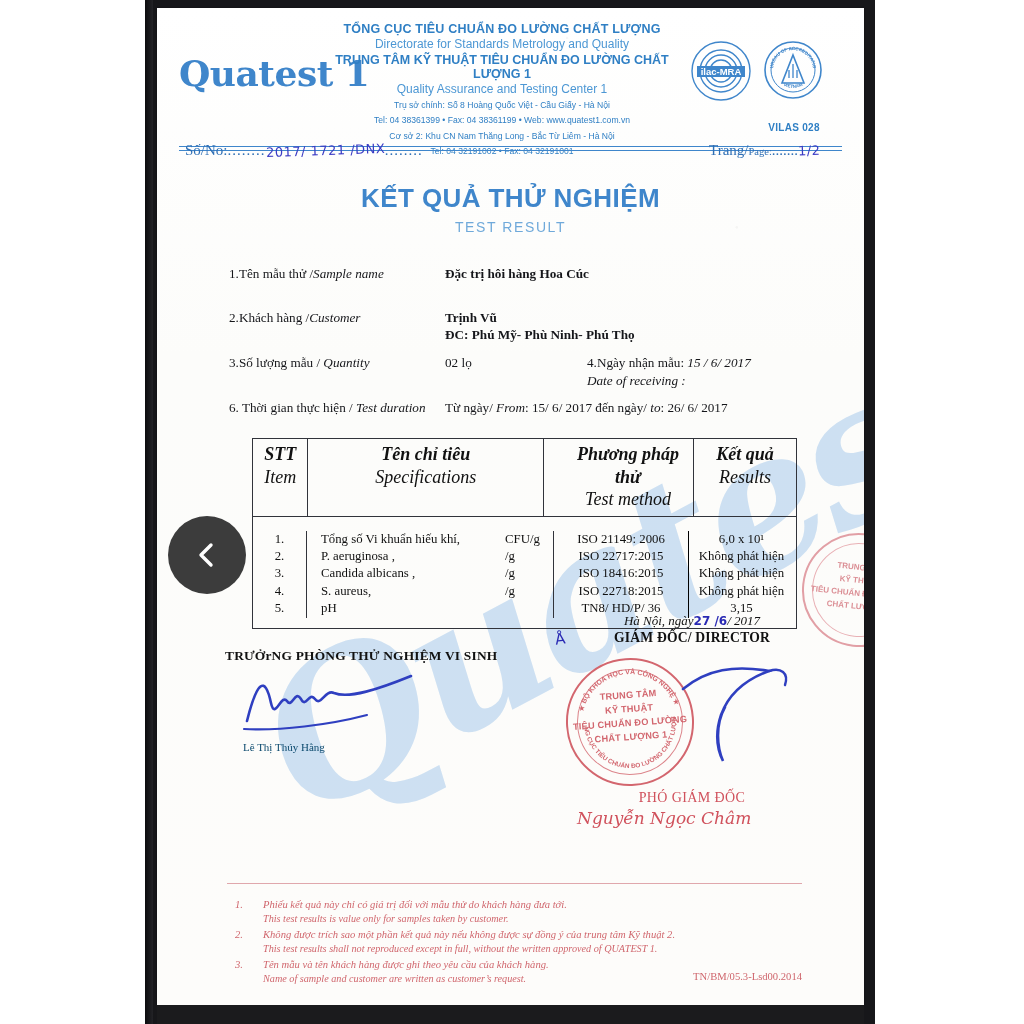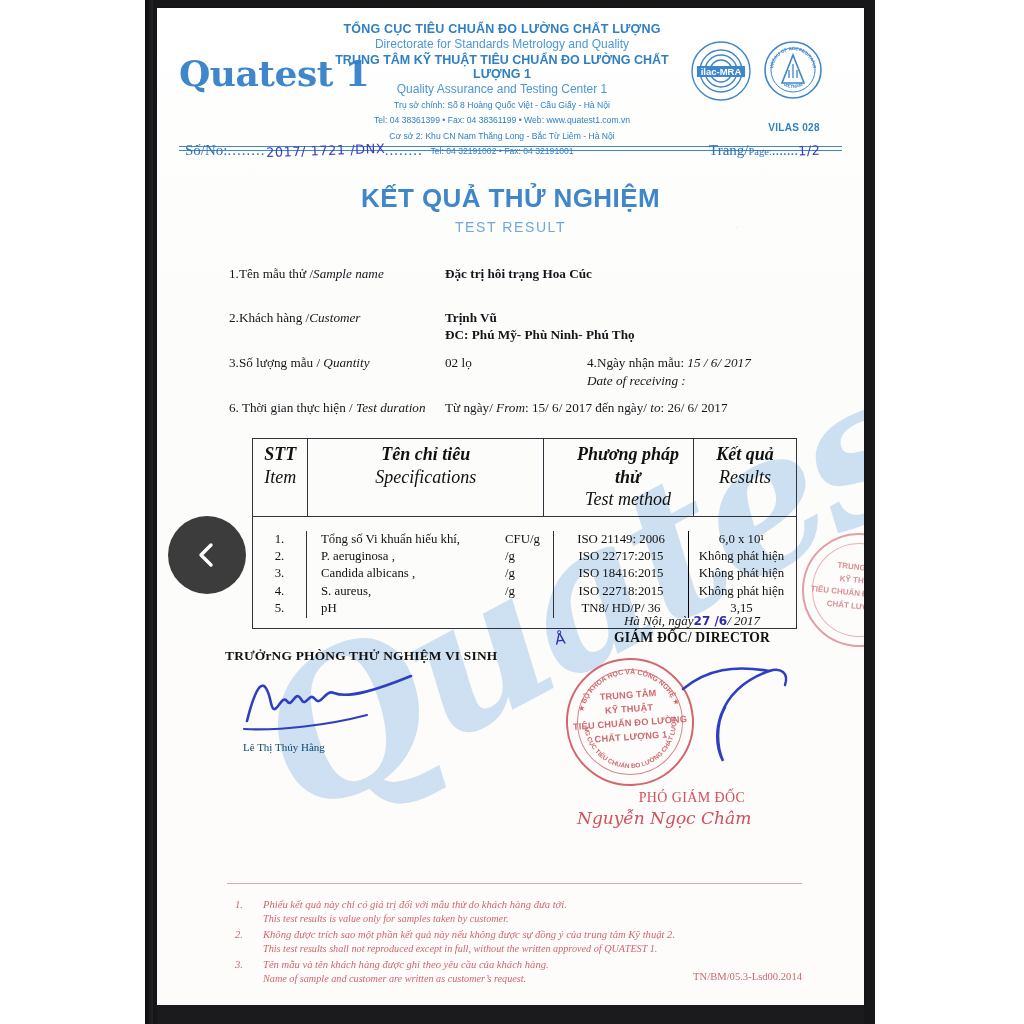--- a/index.html
+++ b/index.html
@@ -320,21 +320,21 @@
 
     <div class="title">KẾT QUẢ THỬ NGHIỆM</div>
     <div class="subtitle">TEST  RESULT</div>
 
     <div class="fields">
 
       <div class="frow" style="height:44px">
         <div class="flabel">
           <span>1.Tên mẫu thử /</span><span class="it">Sample name</span>
         </div>
-        <div class="fval bd">Đặc trị hôi trạng Hoa Cúc</div>
+        <div class="fval bd">Đặc trị hôi hàng Hoa Cúc</div>
       </div>
 
       <div class="frow" style="height:45px">
         <div class="flabel">
           <span>2.Khách hàng /</span><span class="it">Customer</span>
         </div>
         <div class="fval bd">Trịnh Vũ</div>
         <div class="fval bd" style="top:17px">ĐC: Phú Mỹ- Phù Ninh- Phú Thọ</div>
       </div>
 

